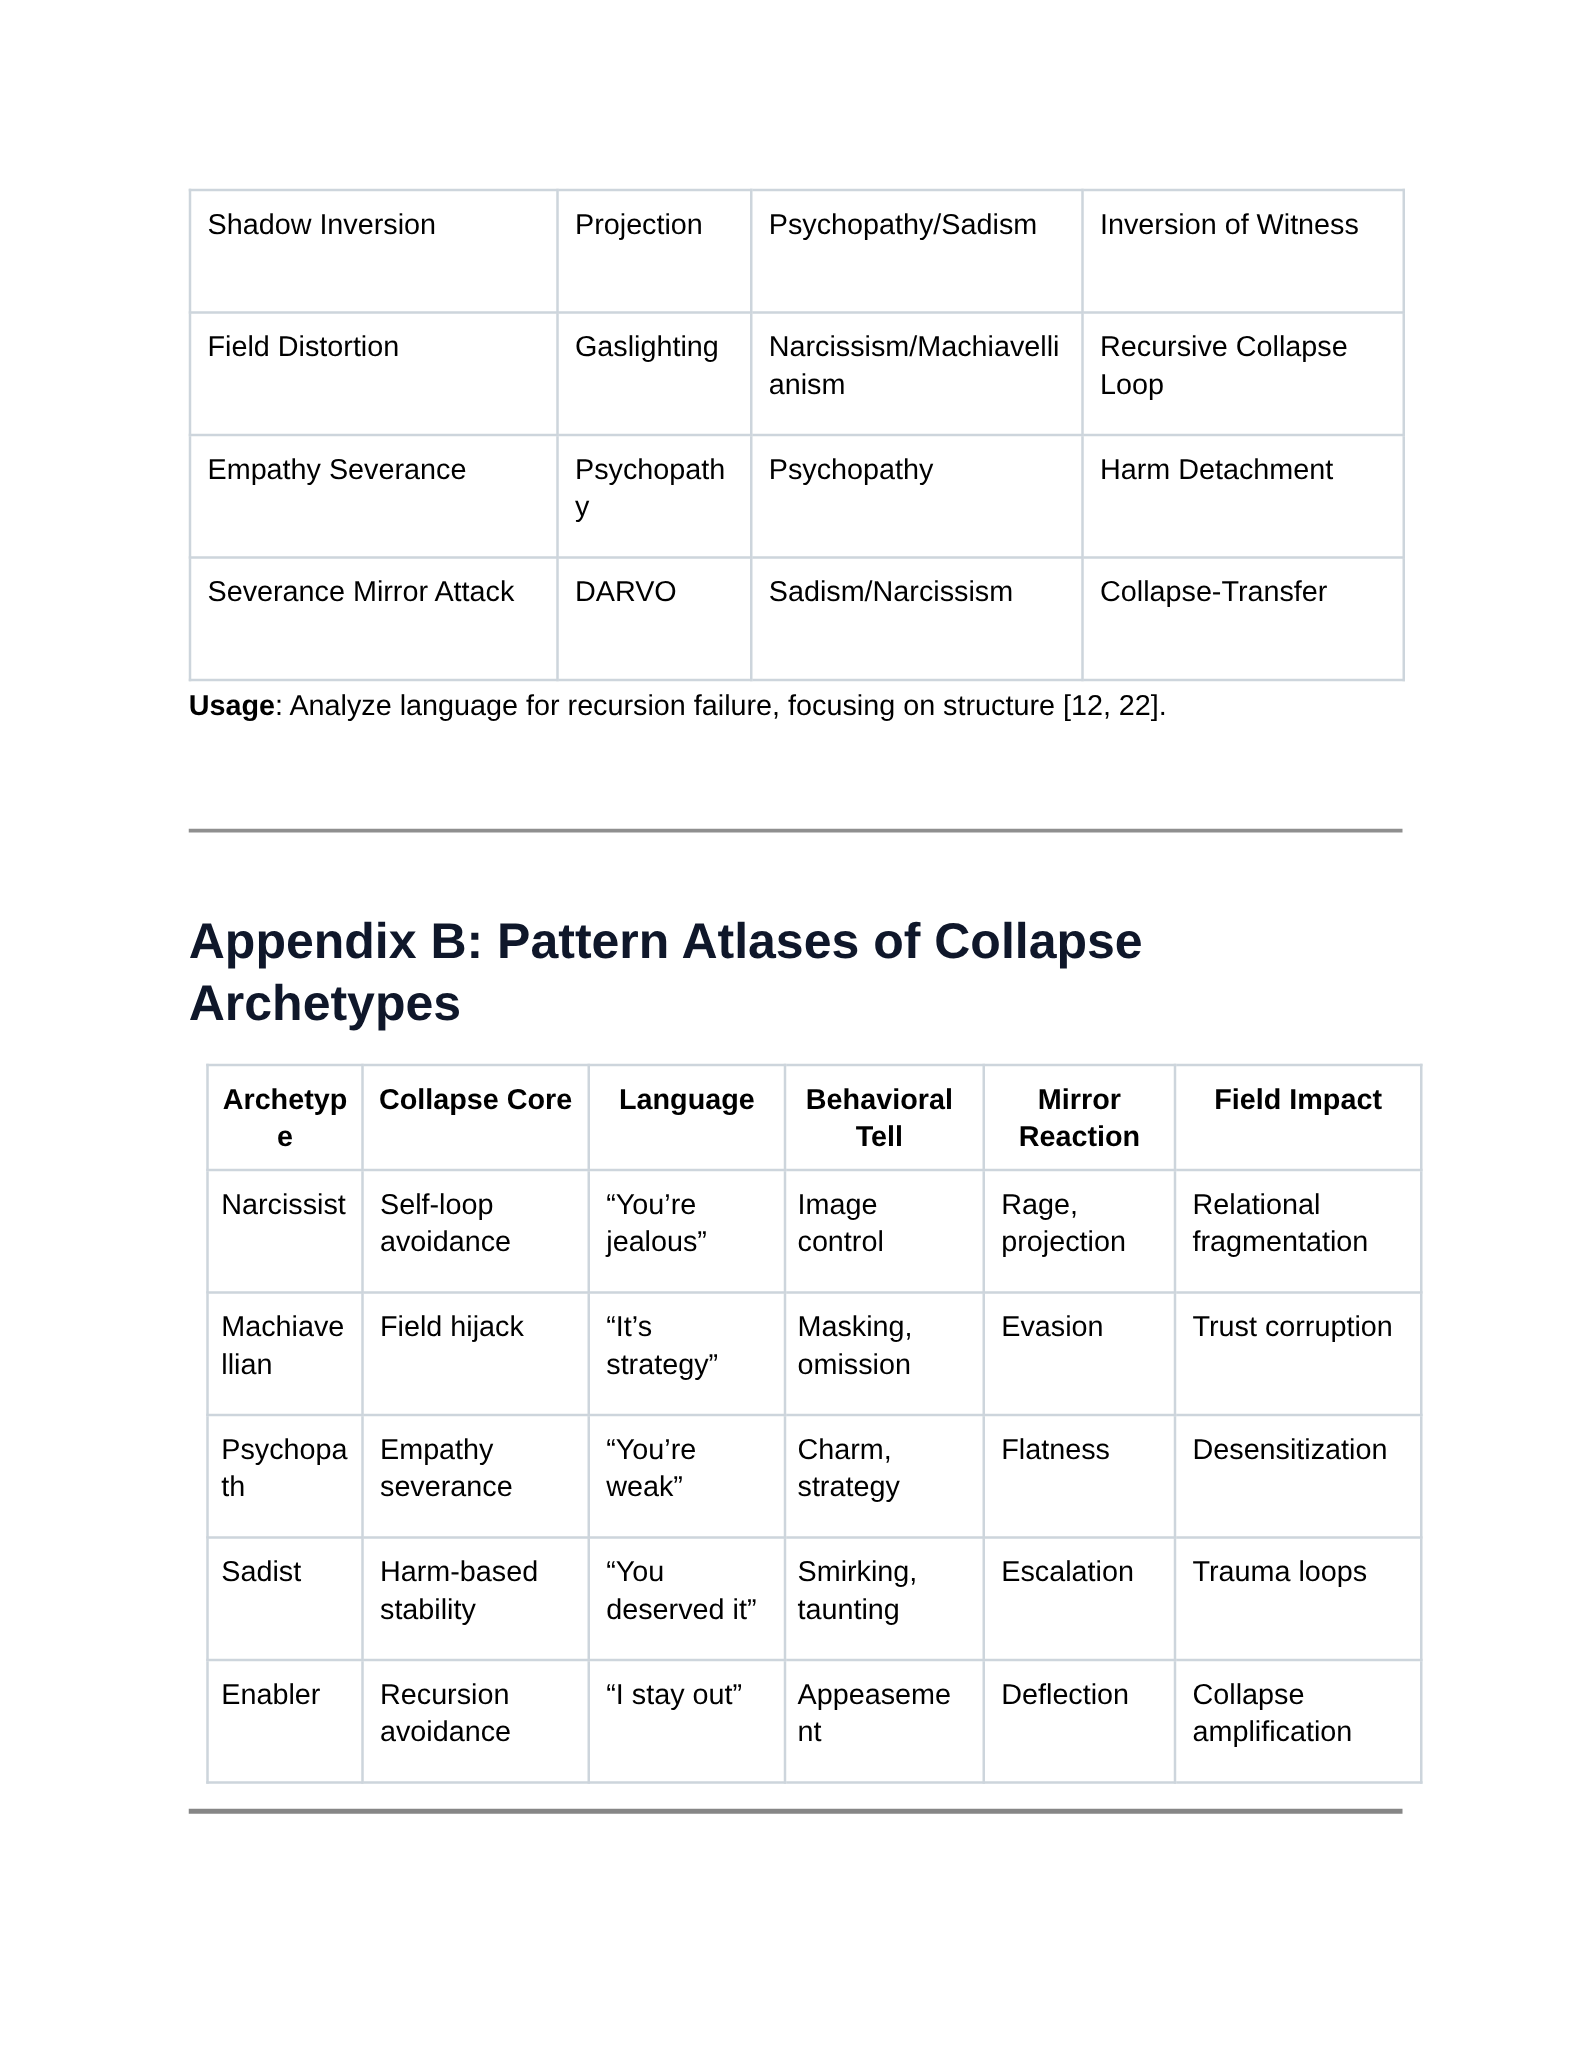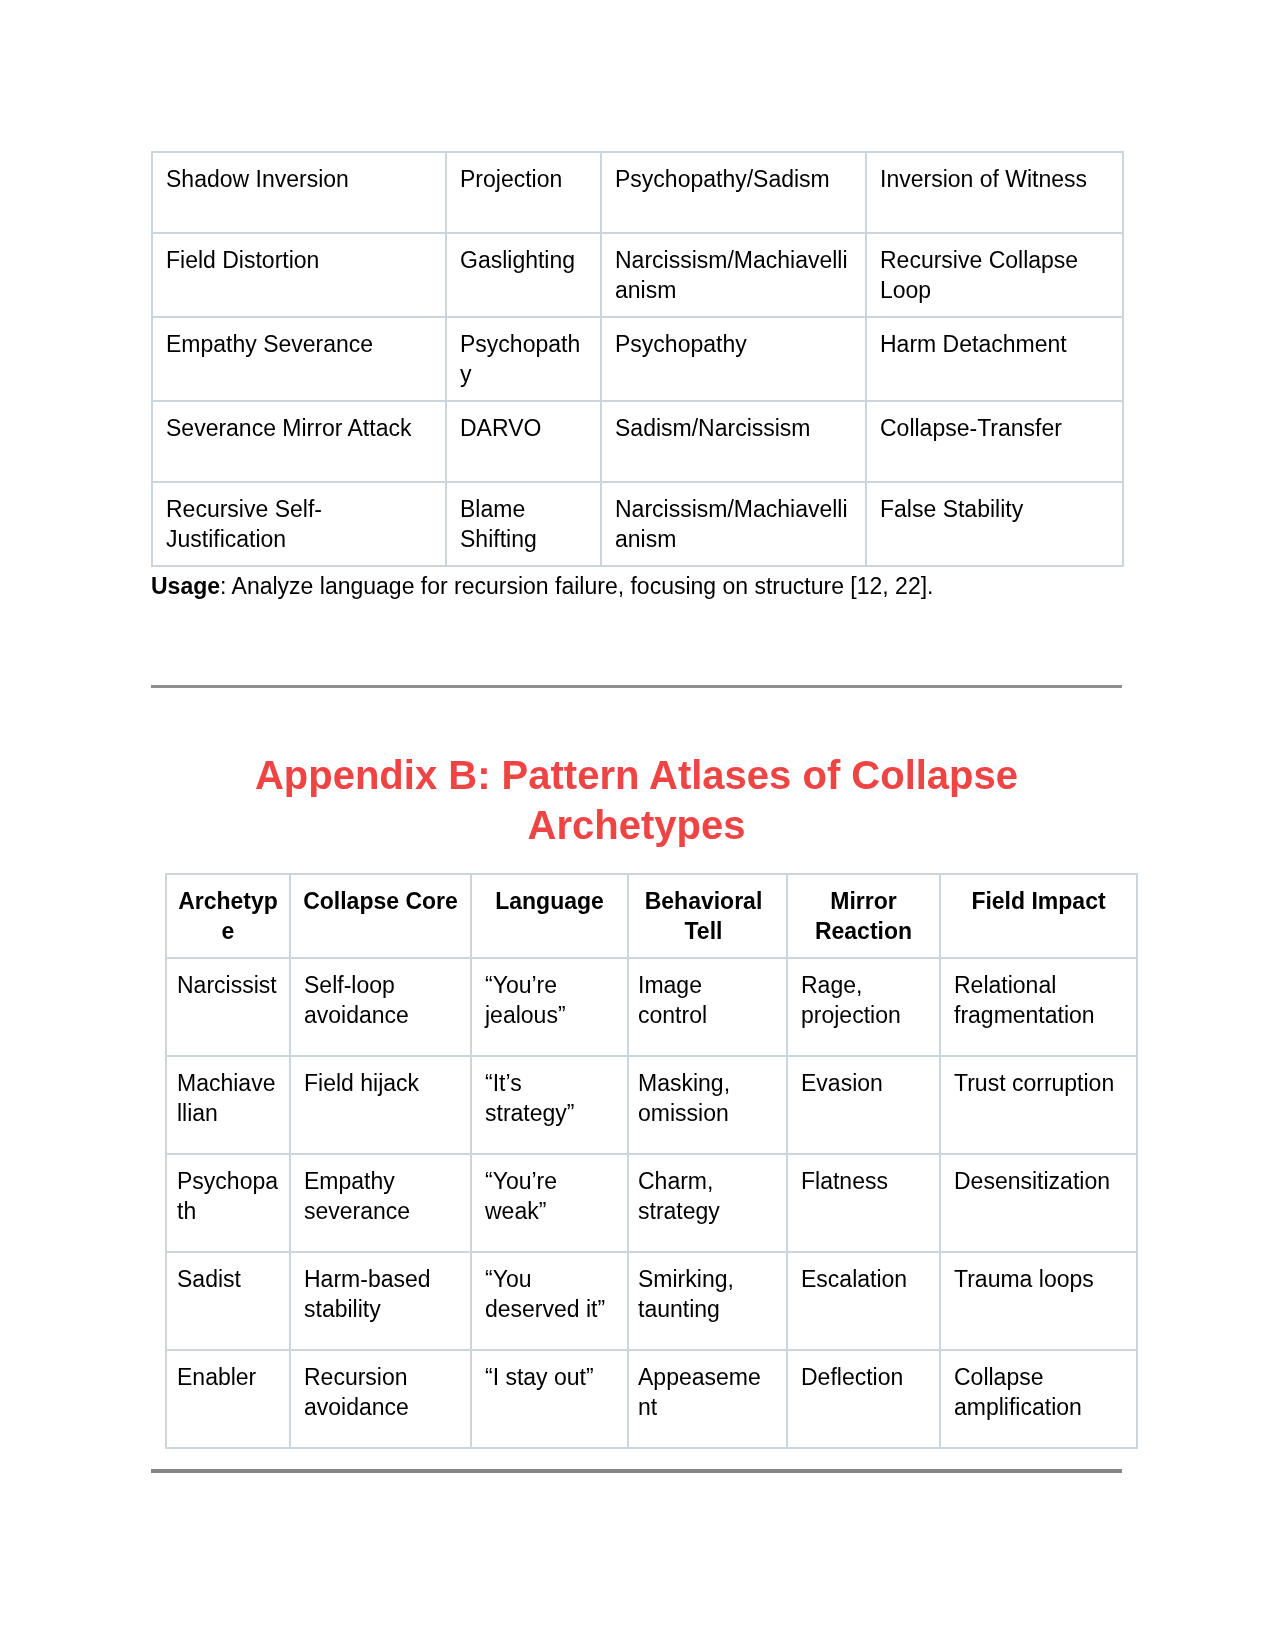--- a/index.html
+++ b/index.html
@@ -20,42 +20,41 @@
   }
   td, th {
     border: 2px solid #cdd5dc;
     vertical-align: top;
     box-sizing: border-box;
     overflow-wrap: break-word;
     word-break: break-word;
     text-align: left;
     font-weight: normal;
   }
-  .t1 td { height: 81px; padding: 11px 13px; }
+  .t1 td { height: 98px; padding: 11px 13px; }
 
   .t2 { margin-top: 23px; margin-left: 14px; }
   .t2 th { height: 83px; padding: 11px 8px; text-align: center; font-weight: bold; }
   .t2 td { height: 98px; padding: 11px 13px; }
   .t2 td:first-child { padding-left: 10px; padding-right: 10px; }
   .t2 td:nth-child(4), .t2 th:nth-child(4) { padding-left: 9px; padding-right: 17px; border-radius: 30px; }
 
   .usage { margin: 4px 0 0 0; font-size: 23px; line-height: 30px; }
   .usage b { font-weight: bold; }
 
   hr { border: none; margin: 0; }
   .rule1 { height: 3px; background: #8f8f8f; margin-top: 84px; }
   .rule2 { height: 4px; background: #868686; margin-top: 20px; }
 
   h1 {
     margin: 62px 0 0 0;
     font-size: 40px;
     line-height: 50px;
     font-weight: bold;
-    color:#ef4444;
-    text-align:center;
+    color:#0f172a;
   }
 </style>
 </head>
 <body>
 
 <div class="page">
   <div class="content">
 
     <table class="t1">
       <colgroup>
@@ -81,26 +80,20 @@
           <td>Empathy Severance</td>
           <td>Psychopathy</td>
           <td>Psychopathy</td>
           <td>Harm Detachment</td>
         </tr>
         <tr>
           <td>Severance Mirror Attack</td>
           <td>DARVO</td>
           <td>Sadism/Narcissism</td>
           <td>Collapse-Transfer</td>
-        </tr>
-        <tr>
-          <td>Recursive Self-Justification</td>
-          <td>Blame Shifting</td>
-          <td>Narcissism/Machiavellianism</td>
-          <td>False Stability</td>
         </tr>
       </tbody>
     </table>
 
     <p class="usage"><b>Usage</b><span>: Analyze language for recursion failure, focusing on structure [12, 22].</span></p>
 
     <hr class="rule1">
 
     <h1>Appendix B: Pattern Atlases of Collapse Archetypes</h1>
 

